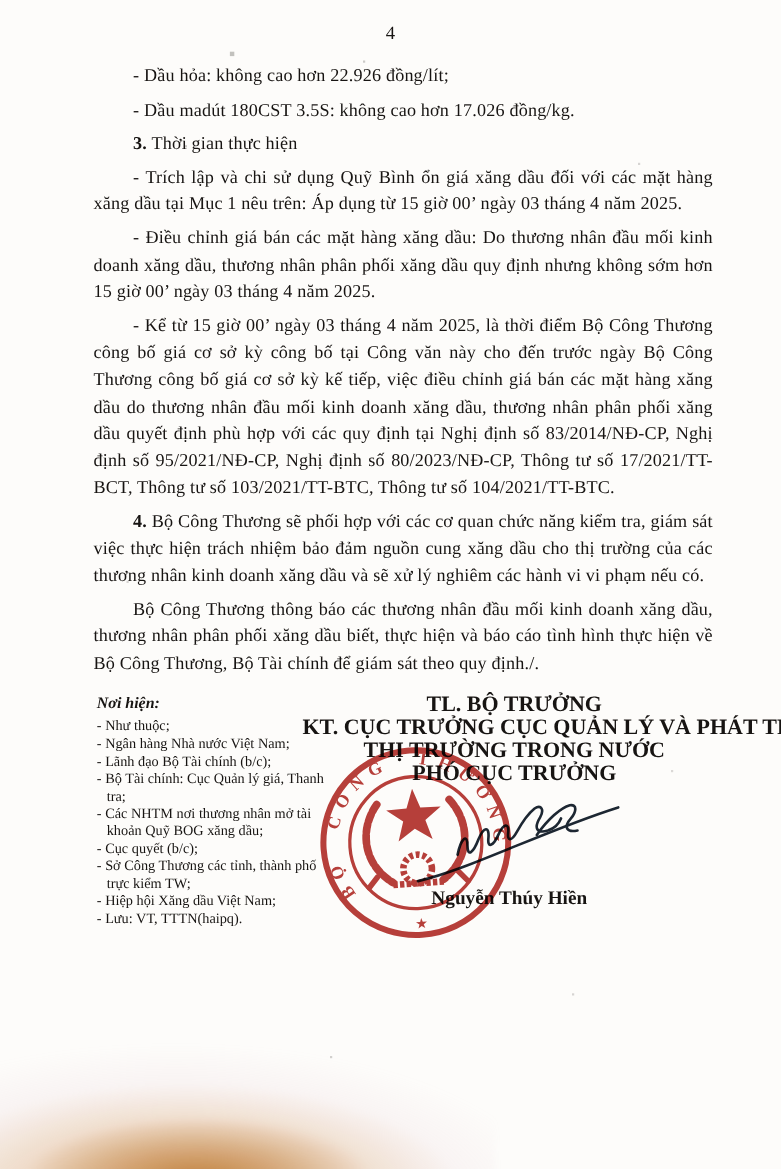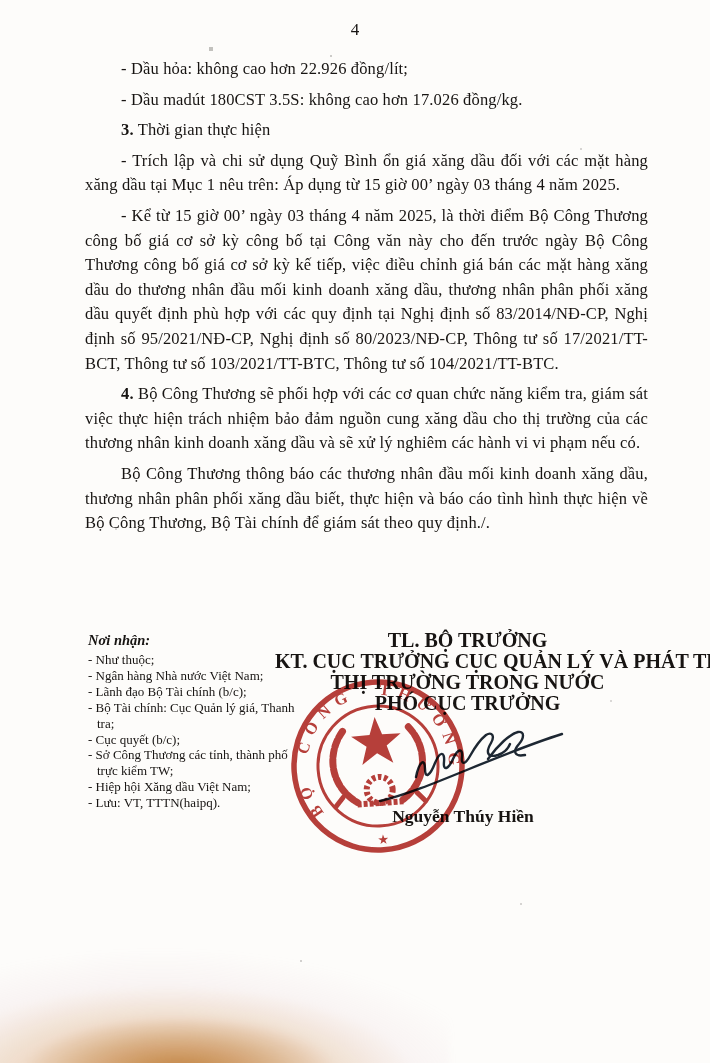--- a/index.html
+++ b/index.html
@@ -76,32 +76,34 @@
 
 <div class="page">
 
   <div class="page-number">4</div>
 
   <div class="doc-body">
     <p><b></b><span>- Dầu hỏa: không cao hơn 22.926 đồng/lít;</span></p>
     <p><b></b><span>- Dầu madút 180CST 3.5S: không cao hơn 17.026 đồng/kg.</span></p>
     <p><b>3.</b><span> Thời gian thực hiện</span></p>
     <p><b></b><span>- Trích lập và chi sử dụng Quỹ Bình ổn giá xăng dầu đối với các mặt hàng xăng dầu tại Mục 1 nêu trên: Áp dụng từ 15 giờ 00’ ngày 03 tháng 4 năm 2025.</span></p>
+    <p><b></b><span>- Điều chỉnh giá bán các mặt hàng xăng dầu: Do thương nhân đầu mối kinh doanh xăng dầu, thương nhân phân phối xăng dầu quy định nhưng không sớm hơn 15 giờ 00’ ngày 03 tháng 4 năm 2025.</span></p>
     <p><b></b><span>- Kể từ 15 giờ 00’ ngày 03 tháng 4 năm 2025, là thời điểm Bộ Công Thương công bố giá cơ sở kỳ công bố tại Công văn này cho đến trước ngày Bộ Công Thương công bố giá cơ sở kỳ kế tiếp, việc điều chỉnh giá bán các mặt hàng xăng dầu do thương nhân đầu mối kinh doanh xăng dầu, thương nhân phân phối xăng dầu quyết định phù hợp với các quy định tại Nghị định số 83/2014/NĐ-CP, Nghị định số 95/2021/NĐ-CP, Nghị định số 80/2023/NĐ-CP, Thông tư số 17/2021/TT-BCT, Thông tư số 103/2021/TT-BTC, Thông tư số 104/2021/TT-BTC.</span></p>
     <p><b>4.</b><span> Bộ Công Thương sẽ phối hợp với các cơ quan chức năng kiểm tra, giám sát việc thực hiện trách nhiệm bảo đảm nguồn cung xăng dầu cho thị trường của các thương nhân kinh doanh xăng dầu và sẽ xử lý nghiêm các hành vi vi phạm nếu có.</span></p>
     <p><b></b><span>Bộ Công Thương thông báo các thương nhân đầu mối kinh doanh xăng dầu, thương nhân phân phối xăng dầu biết, thực hiện và báo cáo tình hình thực hiện về Bộ Công Thương, Bộ Tài chính để giám sát theo quy định./.</span></p>
   </div>
 
   <div class="sig-section">
     <div class="recipients">
-      <div class="recipients-title">Nơi nhận:</div>
+      <div class="recipients-title">Nơi hiện:</div>
       <div class="recipient-item">- Như thuộc;</div>
       <div class="recipient-item">- Ngân hàng Nhà nước Việt Nam;</div>
       <div class="recipient-item">- Lãnh đạo Bộ Tài chính (b/c);</div>
       <div class="recipient-item">- Bộ Tài chính: Cục Quản lý giá, Thanh tra;</div>
+      <div class="recipient-item">- Các NHTM nơi thương nhân mở tài khoản Quỹ BOG xăng dầu;</div>
       <div class="recipient-item">- Cục quyết (b/c);</div>
       <div class="recipient-item">- Sở Công Thương các tỉnh, thành phố trực kiểm TW;</div>
       <div class="recipient-item">- Hiệp hội Xăng dầu Việt Nam;</div>
       <div class="recipient-item">- Lưu: VT, TTTN(haipq).</div>
     </div>
 
     <div class="sig-block">
       <div class="sig-line">TL. BỘ TRƯỞNG</div>
       <div class="sig-line">KT. CỤC TRƯỞNG CỤC QUẢN LÝ VÀ PHÁT TRIỂN</div>
       <div class="sig-line">THỊ TRƯỜNG TRONG NƯỚC</div>

